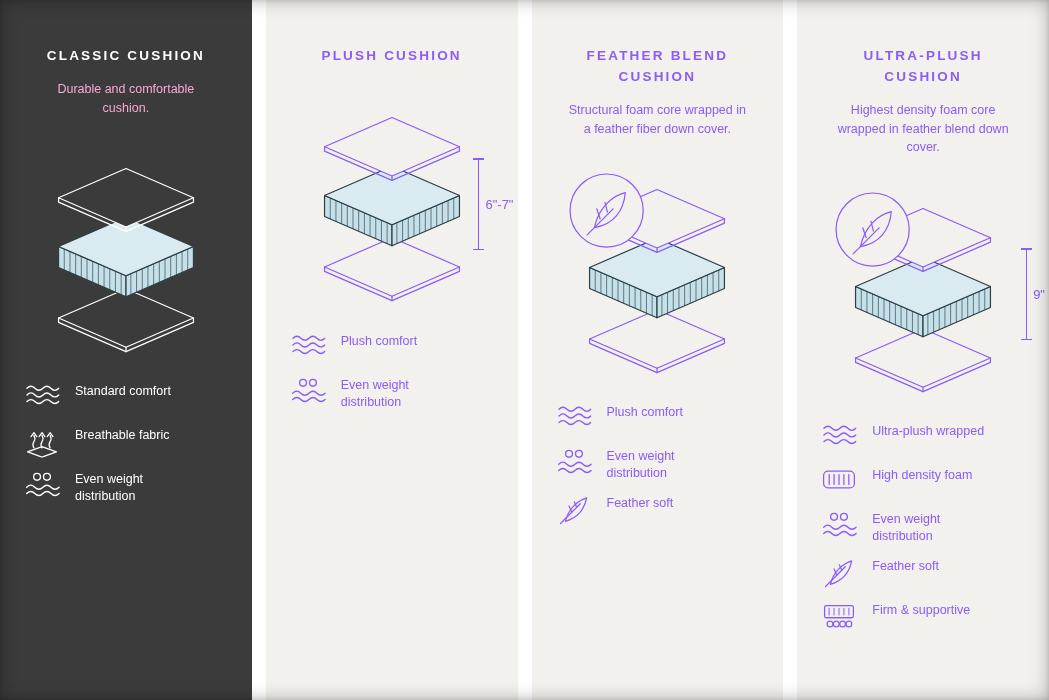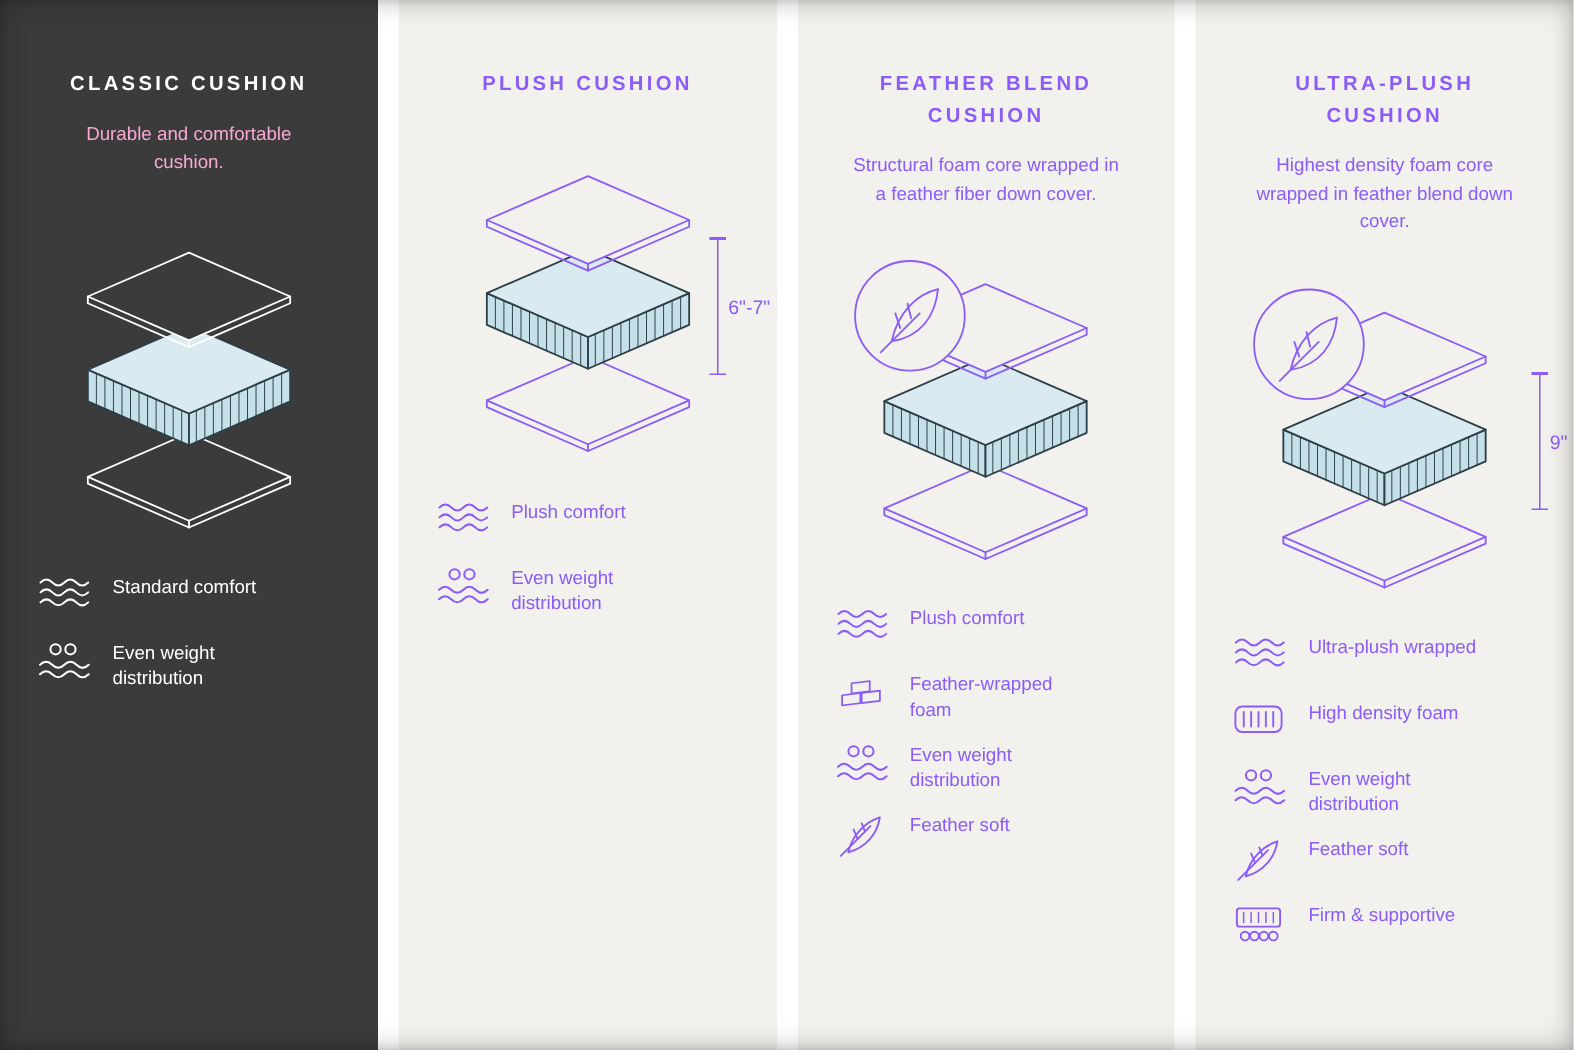--- a/index.html
+++ b/index.html
@@ -178,20 +178,28 @@
       <li class="feature">
         <span class="f-icon">
             <svg width="36" height="23" viewBox="0 0 40 26">
               <use href="#icon-waves"></use>
             </svg>
           </span>
         <span class="f-label">Standard comfort</span>
       </li>
       <li class="feature">
         <span class="f-icon">
+            <svg width="36" height="31" viewBox="0 0 40 34">
+              <use href="#icon-breathable"></use>
+            </svg>
+          </span>
+        <span class="f-label">Breathable fabric</span>
+      </li>
+      <li class="feature">
+        <span class="f-icon">
             <svg width="36" height="27" viewBox="0 0 40 30">
               <use href="#icon-even-weight"></use>
             </svg>
           </span>
         <span class="f-label">Even weight distribution</span>
       </li>
     </ul>
   </section>
 
   <section class="column light">
@@ -237,28 +245,20 @@
       </svg>
     </div>
     <ul class="features">
       <li class="feature">
         <span class="f-icon">
             <svg width="36" height="23" viewBox="0 0 40 26">
               <use href="#icon-waves"></use>
             </svg>
           </span>
         <span class="f-label">Plush comfort</span>
-      </li>
-      <li class="feature">
-        <span class="f-icon">
-            <svg width="36" height="27" viewBox="0 0 40 30">
-              <use href="#icon-bricks"></use>
-            </svg>
-          </span>
-        <span class="f-label">Feather-wrapped foam</span>
       </li>
       <li class="feature">
         <span class="f-icon">
             <svg width="36" height="27" viewBox="0 0 40 30">
               <use href="#icon-even-weight"></use>
             </svg>
           </span>
         <span class="f-label">Even weight distribution</span>
       </li>
       <li class="feature">

